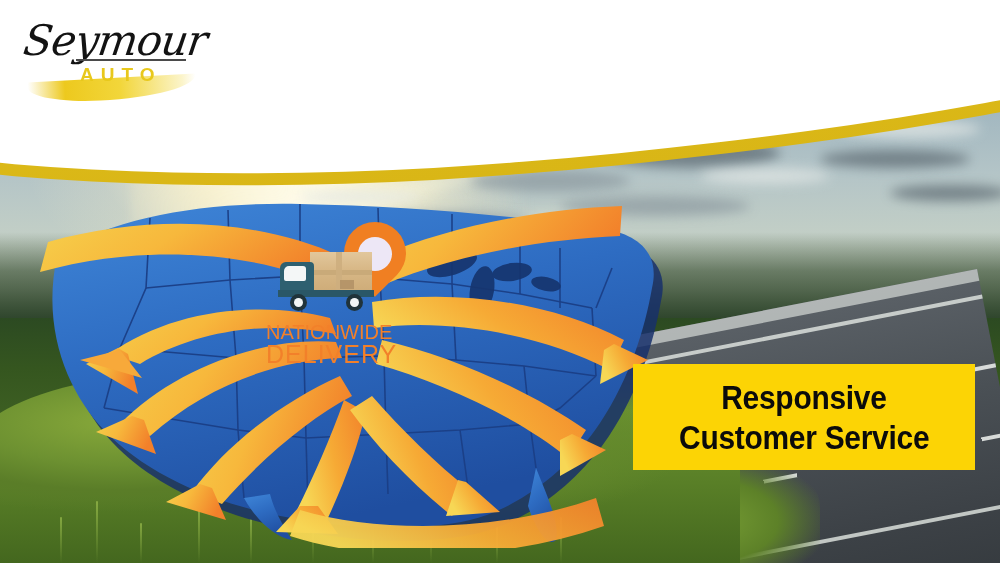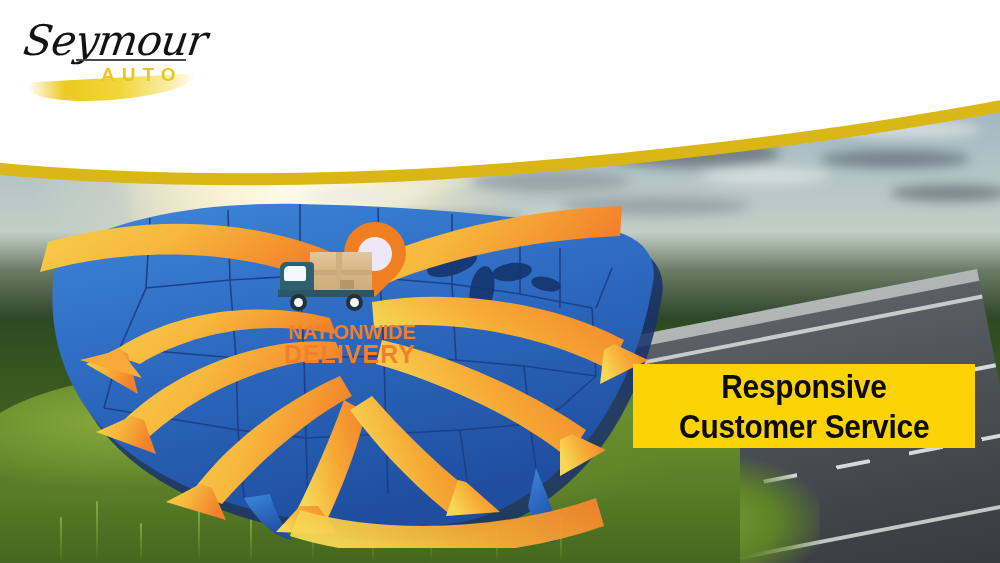--- a/index.html
+++ b/index.html
@@ -147,21 +147,20 @@
     letter-spacing: -1px;
     transform: skewX(-8deg);
   }
   .logo-auto {
     position: absolute; left: 62px; top: 52px;
     font-family: "Liberation Sans", sans-serif;
     font-size: 19px;
     font-weight: 700;
     color: #e8c81c;
     letter-spacing: 7px;
-    margin-left: 21px;
   }
   .logo-swoosh {
     position: absolute; left: 10px; top: 66px;
     width: 168px; height: 22px;
     background: linear-gradient(to right, rgba(235,200,25,0) 0%, #edc91e 22%, #f2d63a 55%, rgba(240,212,45,0.25) 92%, rgba(240,212,45,0) 100%);
     border-radius: 0 0 60% 45% / 0 0 100% 80%;
     transform: rotate(-3deg);
   }
   .logo-underline {
     position: absolute; left: 58px; top: 47px;
@@ -233,23 +232,23 @@
     content: "";
     position: absolute; left: 4px; top: 4px;
     width: 9px; height: 9px;
     background: #f2f5f5;
     border-radius: 50%;
   }
 
   .nationwide {
     position: absolute; left: 266px; top: 322px;
     width: 150px;
-    text-align: right;
+    text-align: left;
     font-family: "Liberation Sans", sans-serif;
-    font-weight: 700;
+    font-weight: 400;
     color: #f2802a;
     line-height: 1.02;
   }
   .nw-line1 { font-size: 20px; letter-spacing: 0px; }
   .nw-line2 { font-size: 25px; letter-spacing: 1px; }
 
   
   .feature-box {
     position: absolute;
     left: 633px;
@@ -266,21 +265,21 @@
     font-weight: 700;
     color: #0b0b0b;
     font-size: 34px;
     line-height: 1.18;
     letter-spacing: -0.3px;
     transform: scaleX(0.88);
     white-space: nowrap;
   }
   #box1 { top: 125px; height: 106px; }
   #box2 { top: 259px; height: 71px; }
-  #box3 { top: 364px; height: 84px; }
+  #box3 { top: 364px; height: 106px; }
 </style>
 </head>
 <body>
 
 <div id="banner">
 
   <div class="bg-layer">
     <div class="sky"></div>
     <div class="sunglow"></div>
 

